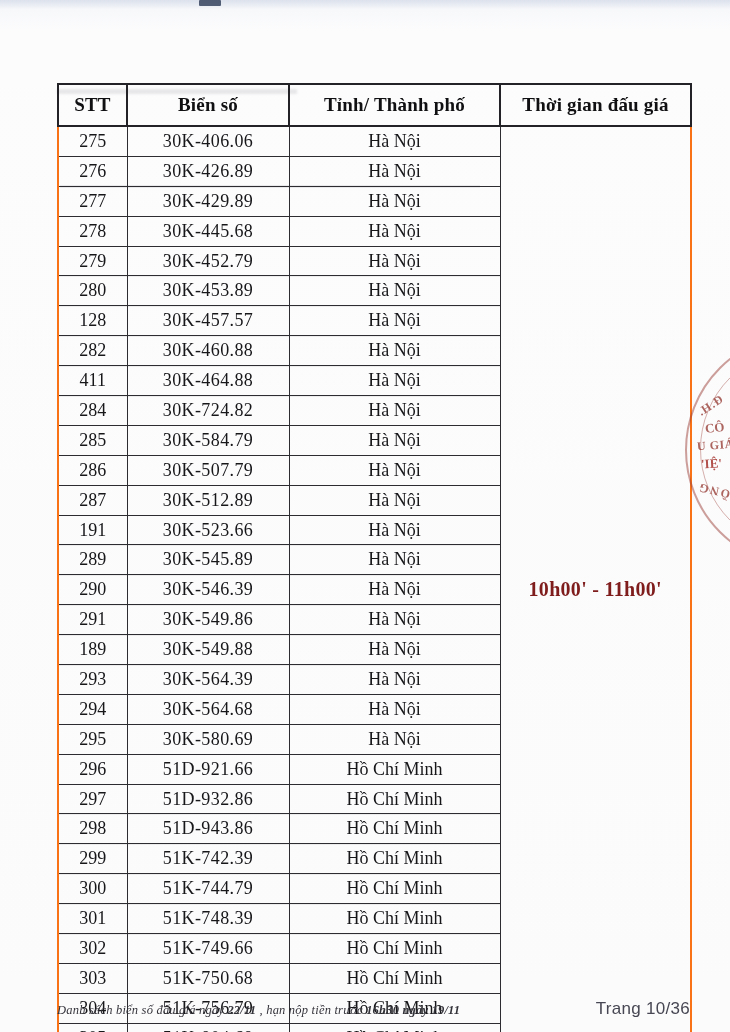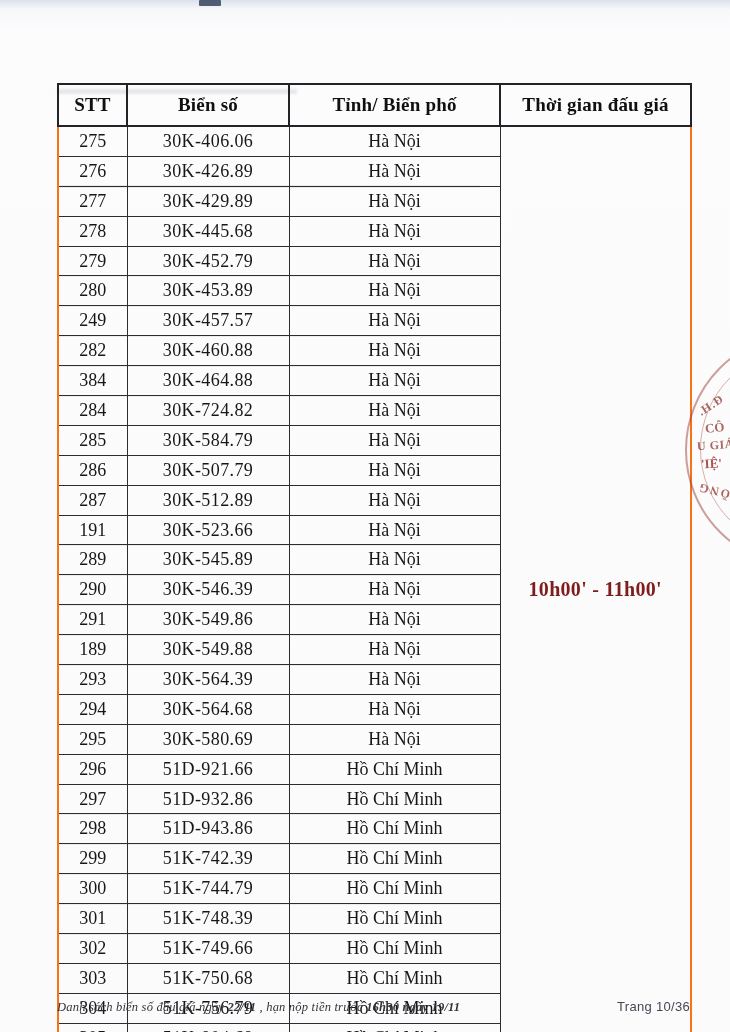--- a/index.html
+++ b/index.html
@@ -43,21 +43,21 @@
   .footer{
     position:absolute;left:57px;top:999px;width:633px;
     display:flex;justify-content:space-between;align-items:baseline;
   }
   .footer .note{
     font-style:italic;font-size:12.5px;color:#33333a;letter-spacing:.2px;
   }
   .footer .note b{font-size:12.5px;}
   .footer .page-num{
     font-family:"Liberation Sans","DejaVu Sans",sans-serif;
-    font-size:13px;color:#474753;letter-spacing:.3px;font-style:normal;
+    font-size:17px;color:#474753;letter-spacing:.3px;font-style:normal;
   }
 
   
   .stamp{position:absolute;left:0;top:0;width:730px;height:1032px;pointer-events:none;}
   .stamp .ring{position:absolute;border-radius:50%;}
   .stamp .ring.outer{left:685px;top:333px;width:230px;height:230px;
     border:2.5px solid rgba(158,66,58,.5);}
   .stamp .ring.inner{left:700px;top:348px;width:200px;height:200px;
     border:1.6px solid rgba(158,66,58,.42);}
   .stamp .frag{
@@ -82,21 +82,21 @@
   <colgroup>
     <col style="width:69px">
       <col style="width:162px">
       <col style="width:211px">
       <col style="width:191px">
   </colgroup>
   <thead>
     <tr>
       <th>STT</th>
       <th>Biển số</th>
-      <th>Tỉnh/ Biển phố</th>
+      <th>Tỉnh/ Thành phố</th>
       <th>Thời gian đấu giá</th>
     </tr>
   </thead>
   <tbody>
       <tr>
         <td class="c-stt">275</td>
         <td class="c-plate">30K-406.06</td>
         <td class="c-city">Hà Nội</td>
         <td rowspan="31" class="c-time">10h00' - 11h00'</td>
       </tr>
@@ -119,31 +119,31 @@
         <td class="c-stt">279</td>
         <td class="c-plate">30K-452.79</td>
         <td class="c-city">Hà Nội</td>
       </tr>
       <tr>
         <td class="c-stt">280</td>
         <td class="c-plate">30K-453.89</td>
         <td class="c-city">Hà Nội</td>
       </tr>
       <tr>
-        <td class="c-stt">249</td>
+        <td class="c-stt">128</td>
         <td class="c-plate">30K-457.57</td>
         <td class="c-city">Hà Nội</td>
       </tr>
       <tr>
         <td class="c-stt">282</td>
         <td class="c-plate">30K-460.88</td>
         <td class="c-city">Hà Nội</td>
       </tr>
       <tr>
-        <td class="c-stt">384</td>
+        <td class="c-stt">411</td>
         <td class="c-plate">30K-464.88</td>
         <td class="c-city">Hà Nội</td>
       </tr>
       <tr>
         <td class="c-stt">284</td>
         <td class="c-plate">30K-724.82</td>
         <td class="c-city">Hà Nội</td>
       </tr>
       <tr>
         <td class="c-stt">285</td>

